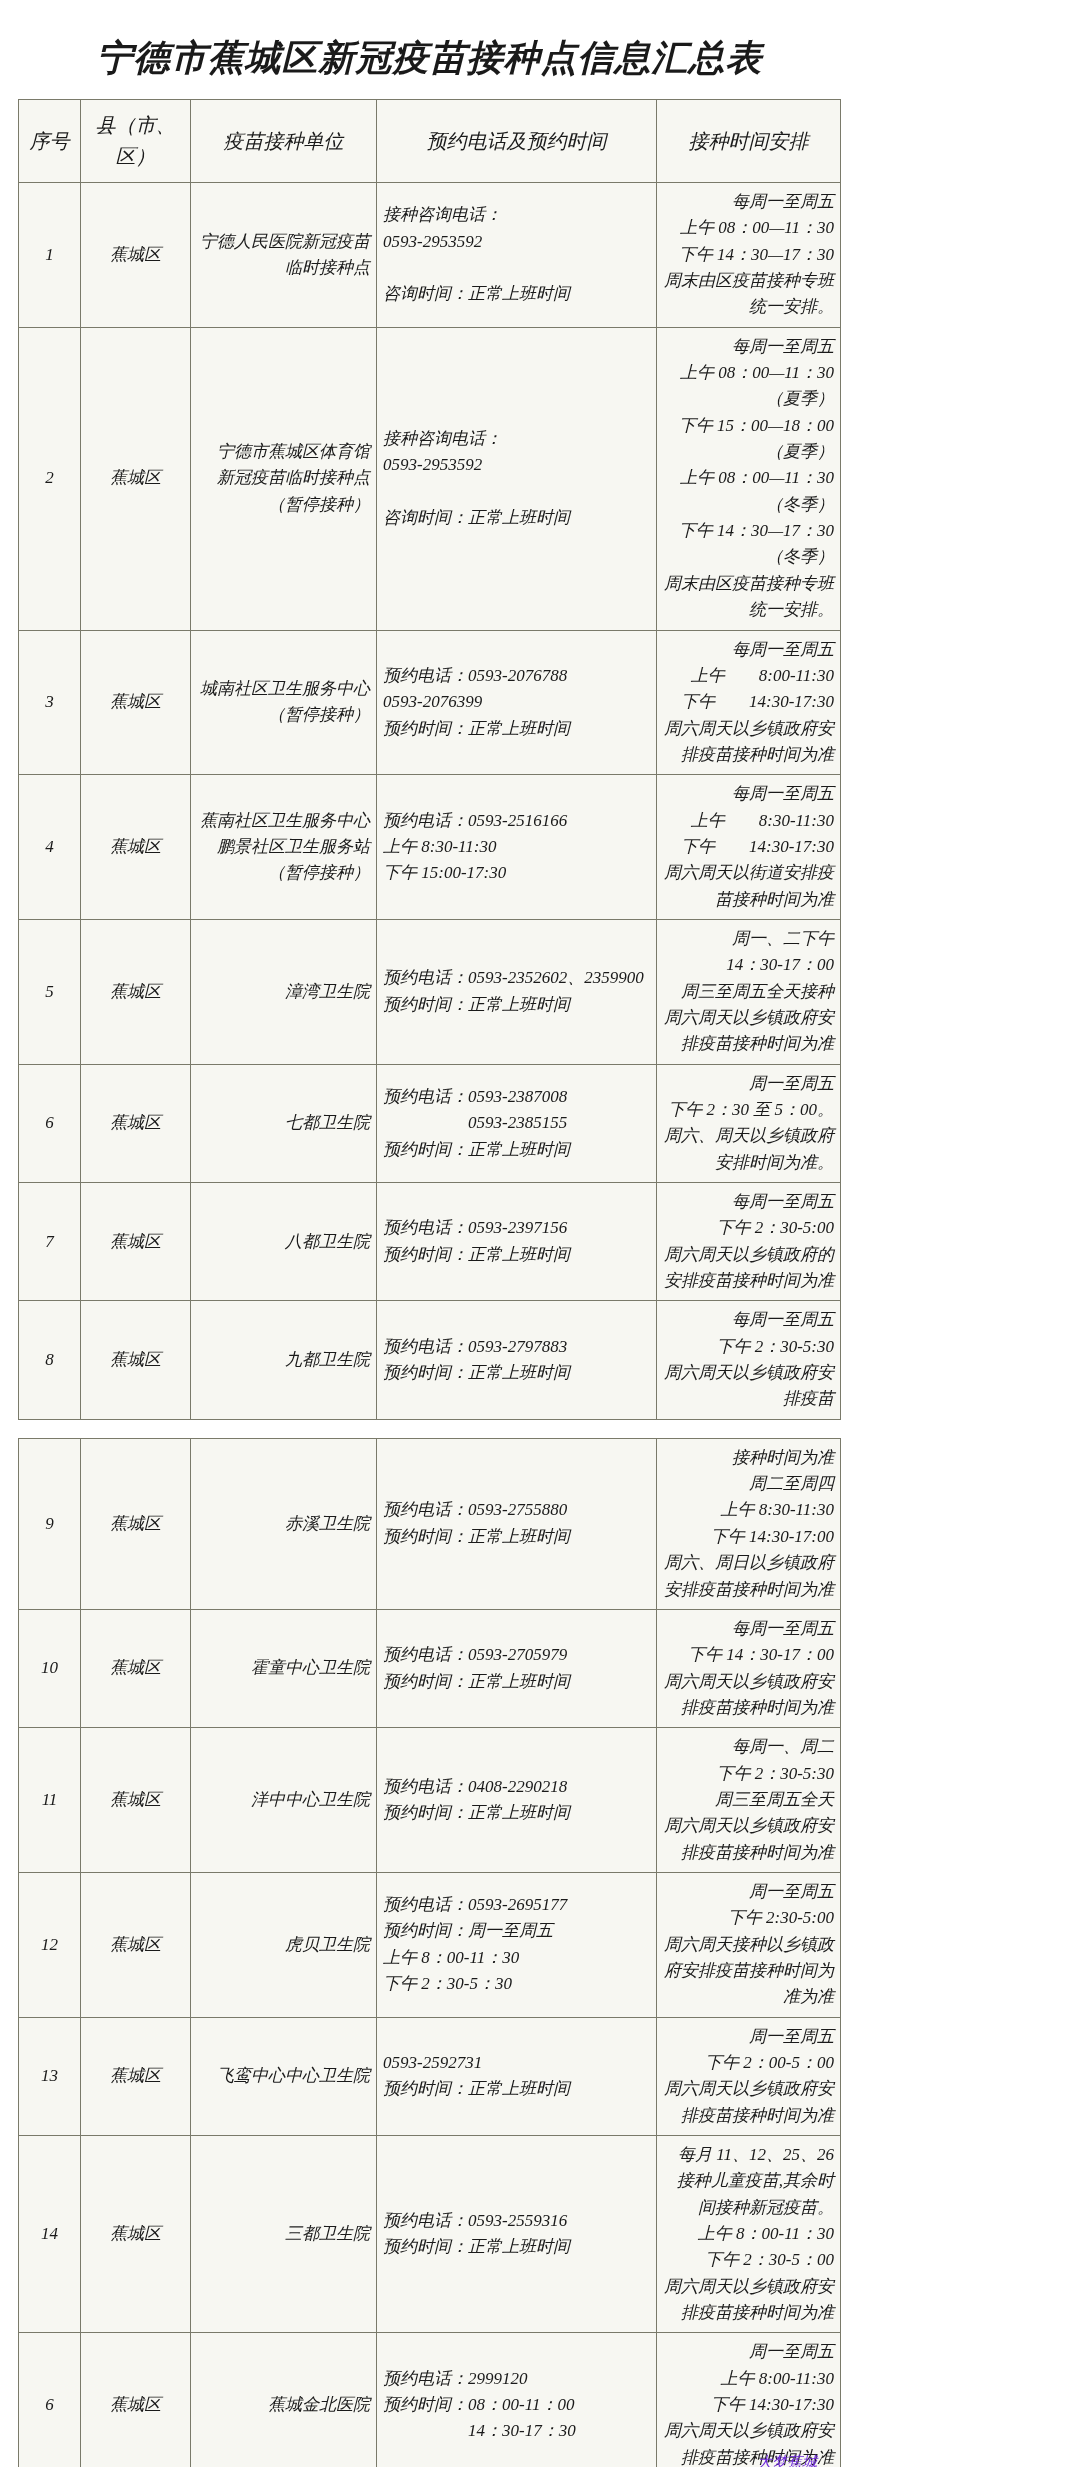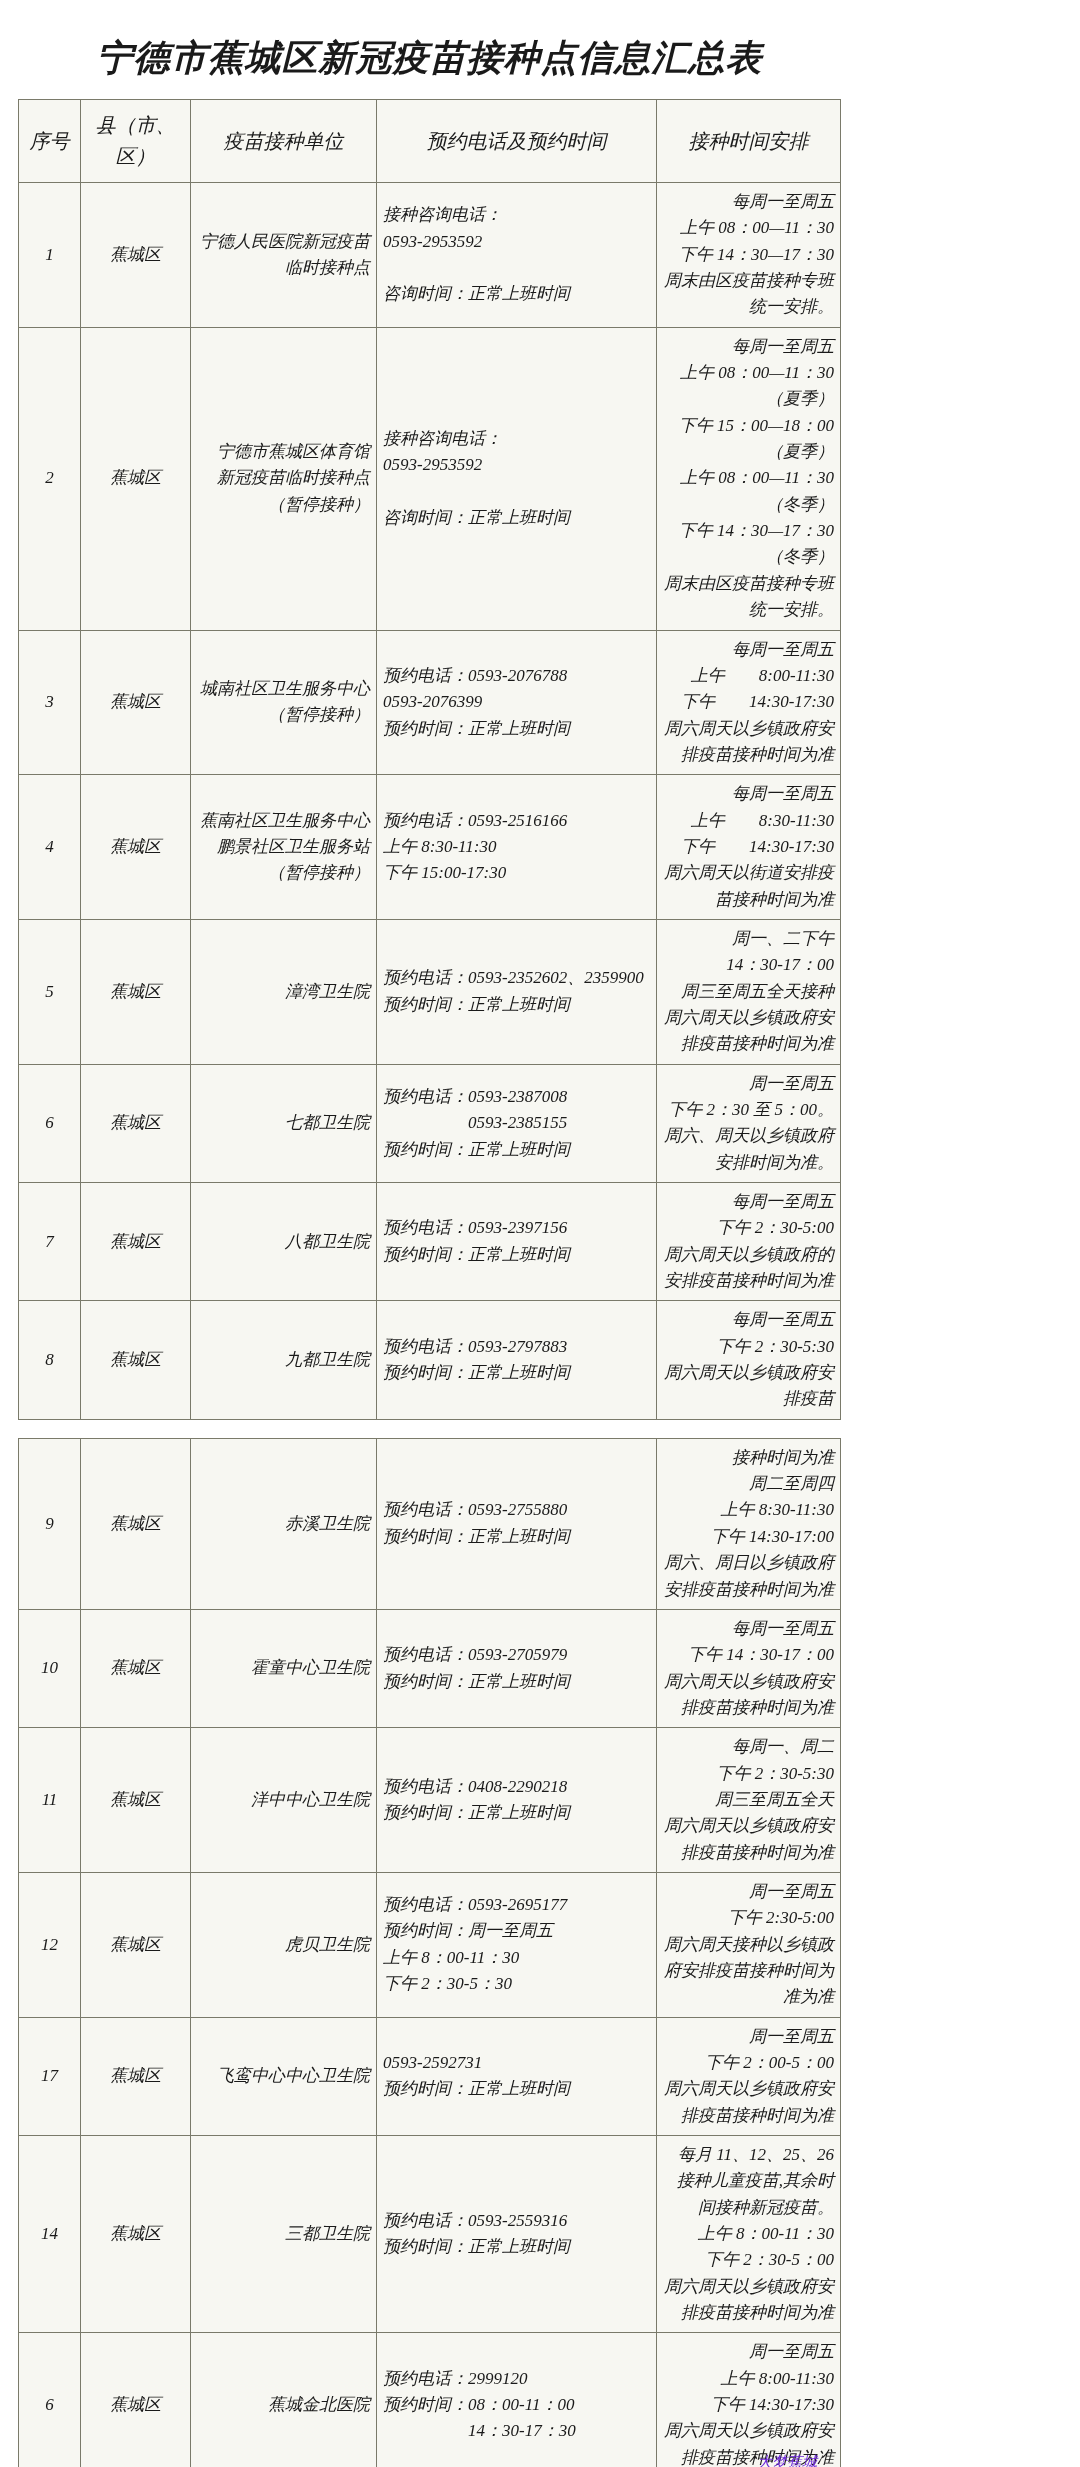--- a/index.html
+++ b/index.html
@@ -259,21 +259,21 @@
         <td class="unit">虎贝卫生院</td>
         <td class="phone">预约电话：0593-2695177
 预约时间：周一至周五
 上午 8：00-11：30
 下午 2：30-5：30</td>
         <td class="time">周一至周五
 下午 2:30-5:00
 周六周天接种以乡镇政府安排疫苗接种时间为准为准</td>
       </tr>
       <tr>
-        <td class="idx">17</td>
+        <td class="idx">13</td>
         <td class="area">蕉城区</td>
         <td class="unit">飞鸾中心中心卫生院</td>
         <td class="phone">0593-2592731
 预约时间：正常上班时间</td>
         <td class="time">周一至周五
 下午 2：00-5：00
 周六周天以乡镇政府安排疫苗接种时间为准</td>
       </tr>
       <tr>
         <td class="idx">14</td>

